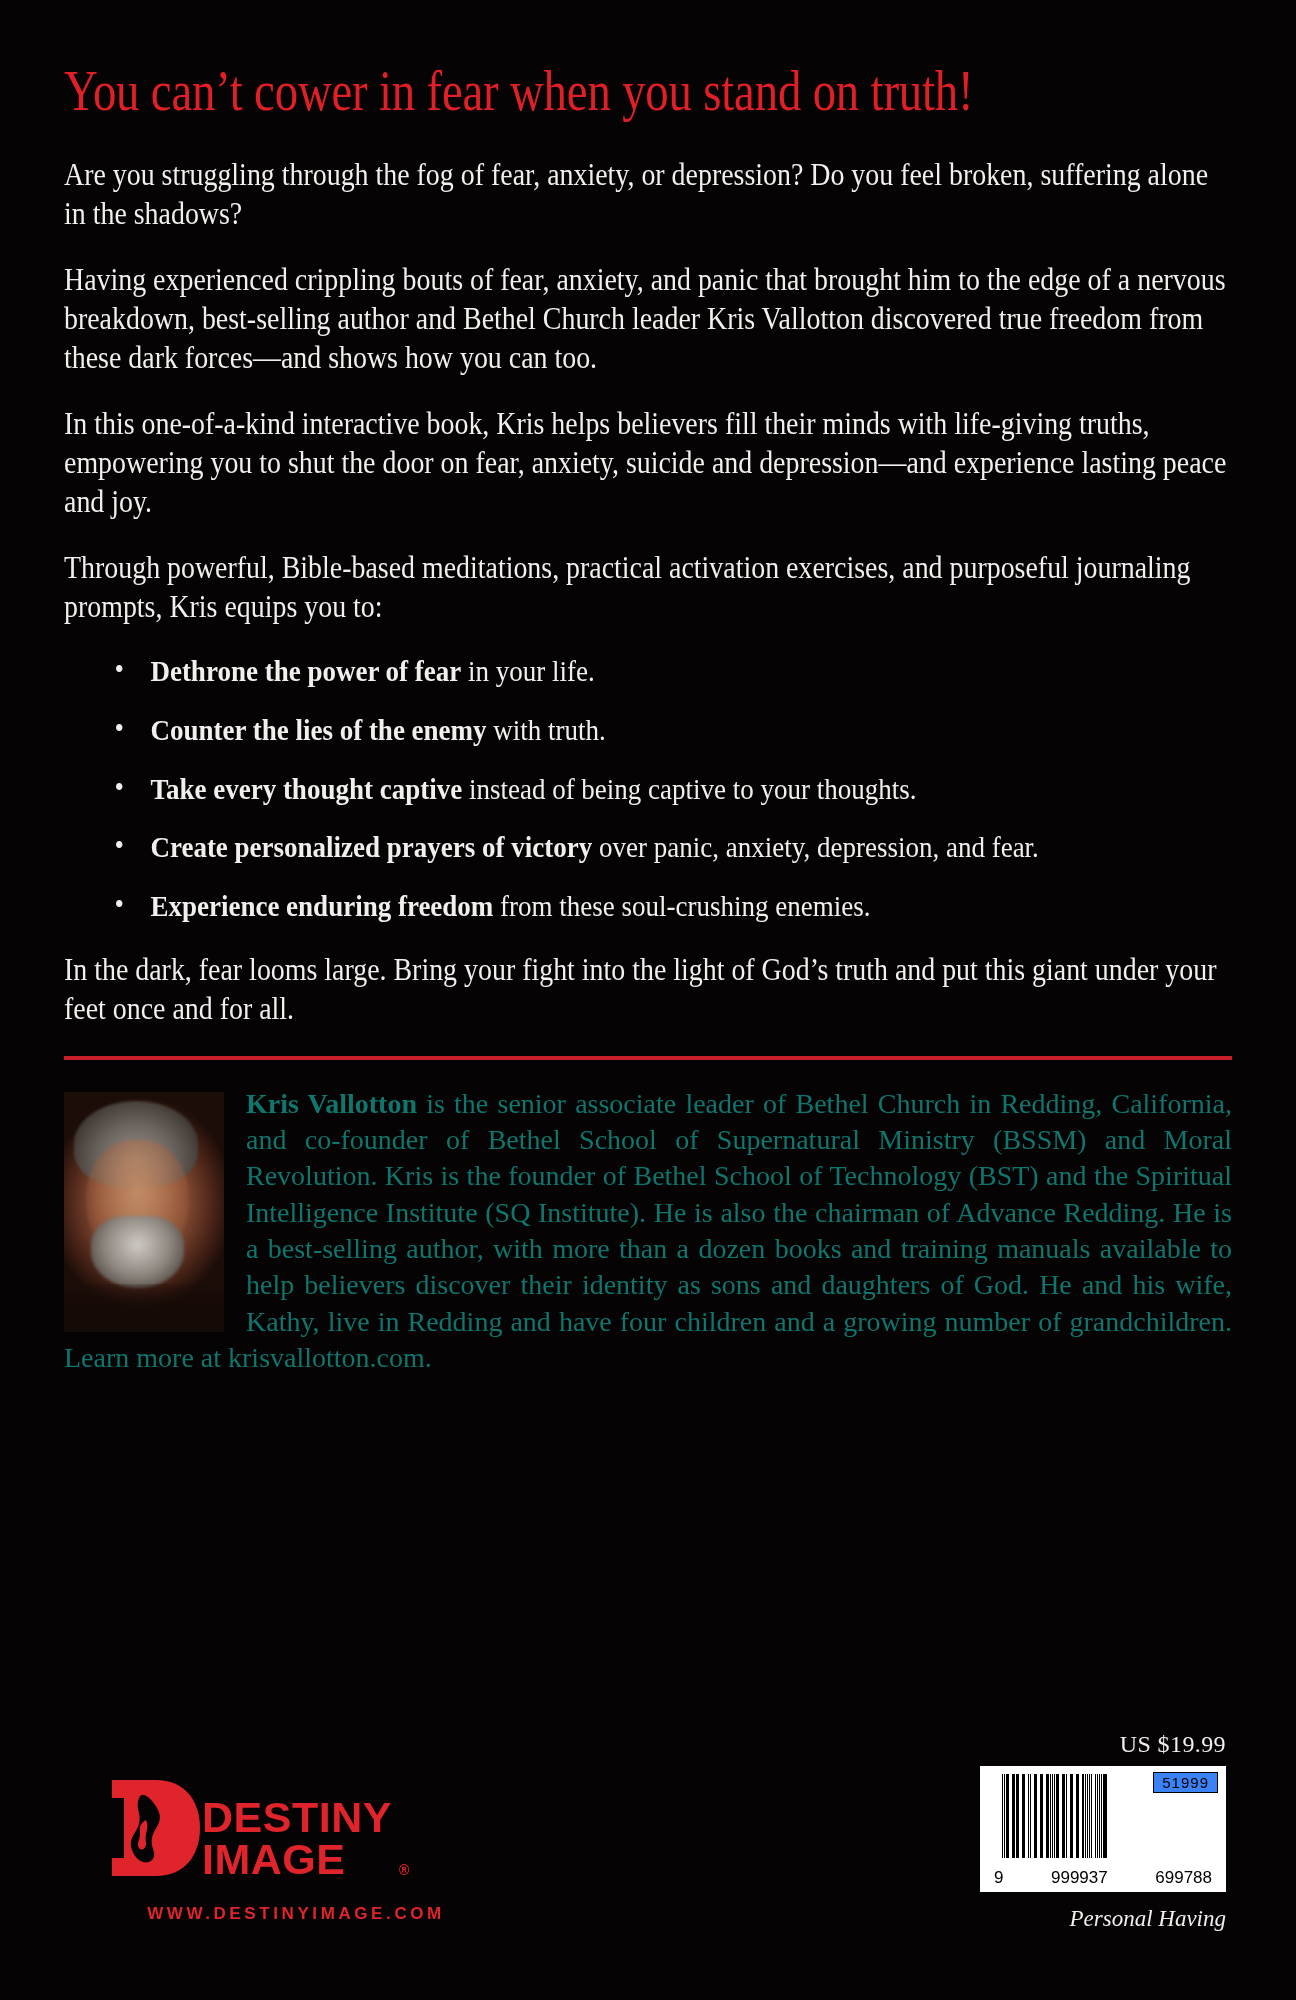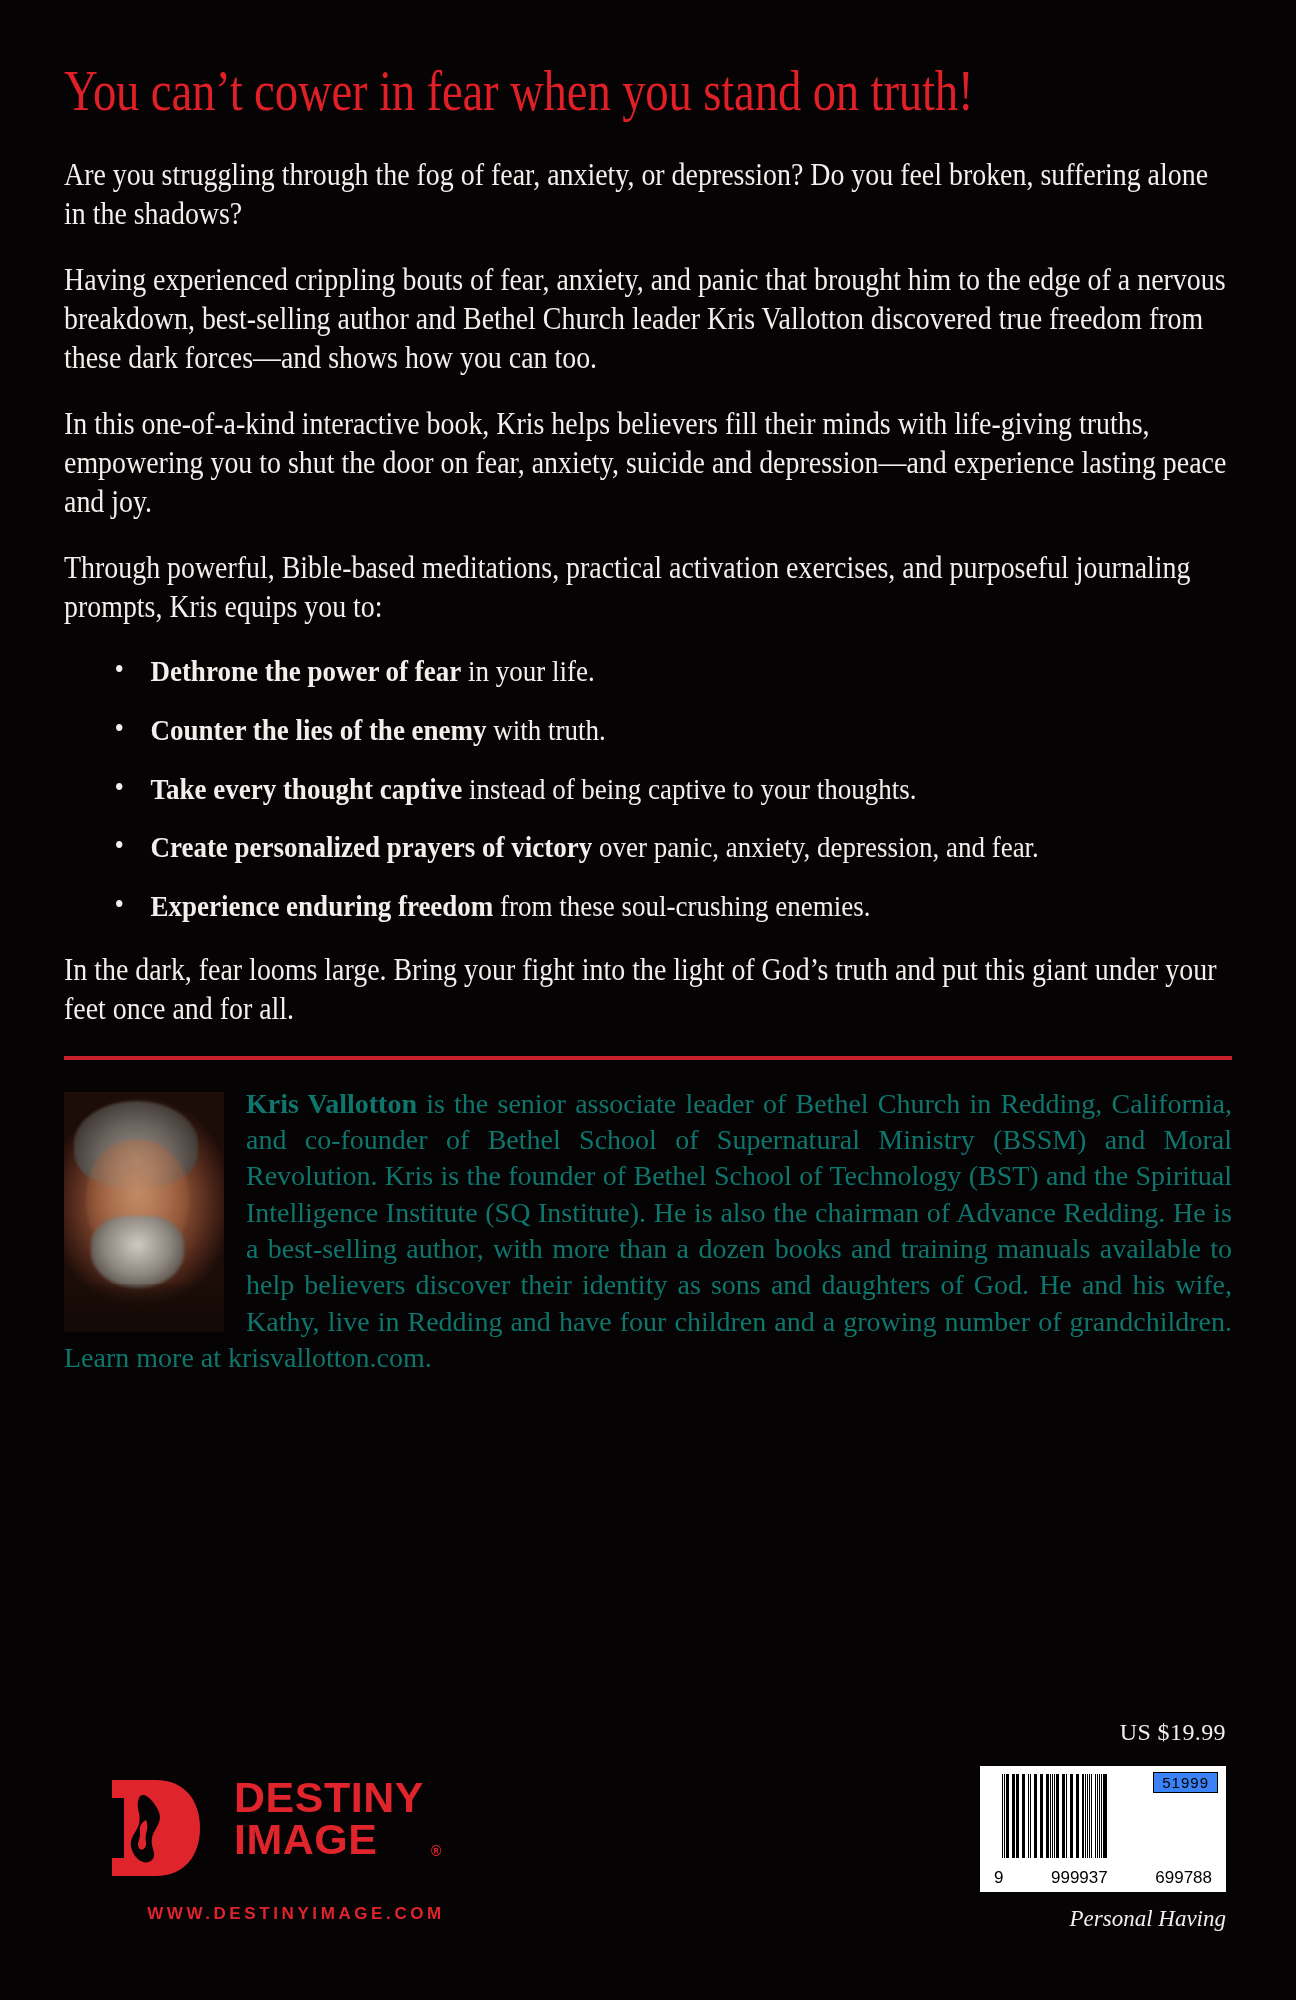--- a/index.html
+++ b/index.html
@@ -140,21 +140,21 @@
     bottom:46px;
     height:220px;
   }
 
   .logo {
     position:absolute;
     left:42px;
     bottom:30px;
     width:380px;
   }
-  .logo-row { display:flex; align-items:flex-start; gap:32px; }
+  .logo-row { display:flex; align-items:flex-end; gap:0; }
 
   .logo-d {
     width:96px; height:104px;
     position:relative;
   }
   .logo-d svg { display:block; }
 
   .logo-words {
     display:flex; flex-direction:column;
     line-height:0.98;
@@ -182,21 +182,21 @@
     letter-spacing:3.6px;
     margin-top:24px;
     text-align:center;
     width:100%;
   }
 
   
   .price-label {
     position:absolute;
     right:6px;
-    bottom:208px;
+    bottom:196px;
     font-size:24px;
     color:#f2efec;
     font-family:"Liberation Serif", serif;
     letter-spacing:0.4px;
   }
   .barcode-box {
     position:absolute;
     right:6px;
     bottom:62px;
     width:246px;

